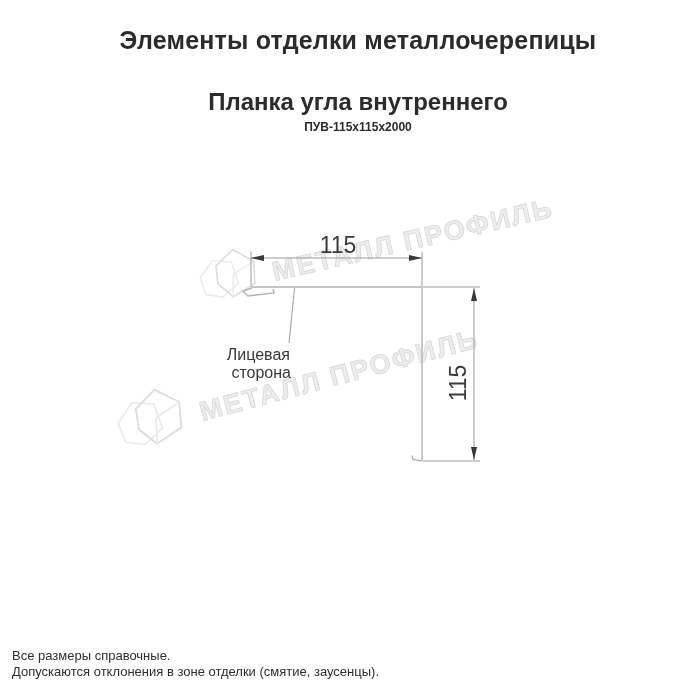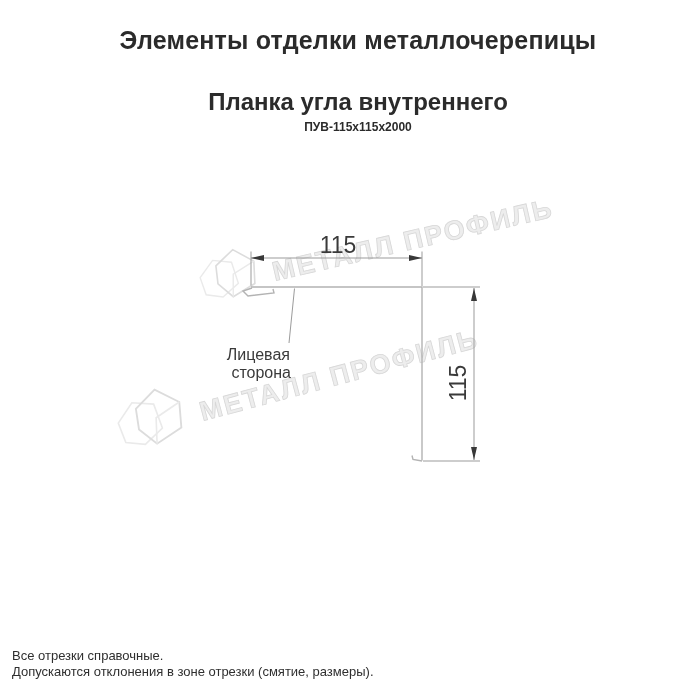--- a/index.html
+++ b/index.html
@@ -95,14 +95,14 @@
     <text class="dimtext" x="466" y="383" text-anchor="middle" transform="rotate(-90 466 383)">115</text>
   </g>
 
   <g>
     <path class="dimline" d="M294.5,288.5 L289,343"></path>
     <text class="facetext" x="290" y="360" text-anchor="end">Лицевая</text>
     <text class="facetext" x="291" y="378" text-anchor="end">сторона</text>
   </g>
 </svg>
 
-<div id="note1" class="footer-note">Все отрезки справочные.</div>
-<div id="note2" class="footer-note">Допускаются отклонения в зоне отрезки (смятие, размеры).</div>
+<div id="note1" class="footer-note">Все размеры справочные.</div>
+<div id="note2" class="footer-note">Допускаются отклонения в зоне отделки (смятие, заусенцы).</div>
 
 </body></html>

